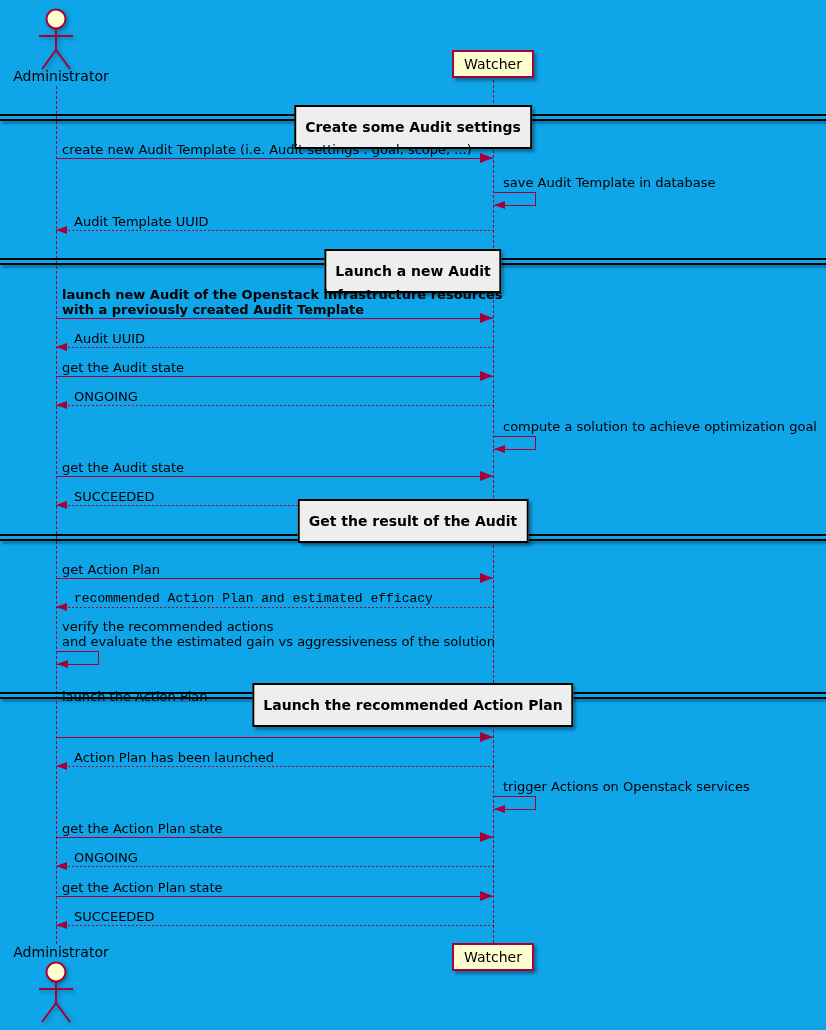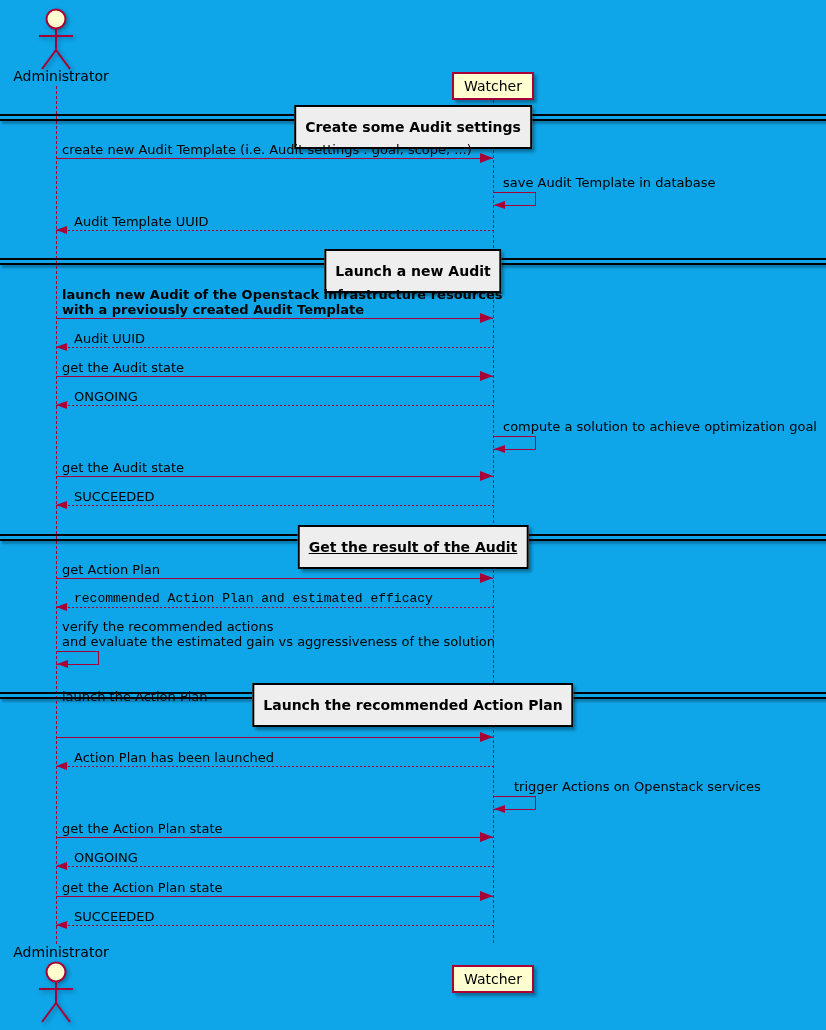--- a/index.html
+++ b/index.html
@@ -23,21 +23,21 @@
   .divline{position:absolute;left:0;right:0;height:3px;border-top:2px solid #000;border-bottom:2px solid #000;box-shadow:2px 3px 2px rgba(0,0,0,0.25);}
   .divbox{
     position:absolute;left:50%;transform:translateX(-50%);
     background:var(--dfill);border:2px solid #000;padding:12px 9px;
     font-size:14px;font-weight:bold;white-space:nowrap;
     box-shadow:3px 3px 3px rgba(0,0,0,0.35);
   }
   .pbox{
     position:absolute;transform:translateX(-50%);
     background:var(--pfill);border:2px solid var(--accent);padding:4px 10px;
-    font-size:14px;white-space:nowrap;box-shadow:3px 3px 3px rgba(0,0,0,0.35);margin-top:22px;
+    font-size:14px;white-space:nowrap;box-shadow:3px 3px 3px rgba(0,0,0,0.35);
   }
   .actorname{position:absolute;font-size:14px;text-align:center;width:122px;}
   .actorsvg{position:absolute;filter:drop-shadow(2px 2px 2px rgba(0,0,0,0.3));}
 </style>
 </head>
 <body>
 
 <div class="diagram">
 
   <div class="lifeline" style="left:56px;top:86px;height:858px;"></div>
@@ -95,21 +95,21 @@
 
   <div class="lbl" style="left:62px;top:460px;">get the Audit state</div>
   <div class="ln" style="left:56px;top:476px;width:437px;"></div>
   <div class="ah-r" style="left:480px;top:471px;"></div>
 
   <div class="lbl" style="left:74px;top:489px;">SUCCEEDED</div>
   <div class="ret" style="left:56px;top:505px;width:437px;"></div>
   <div class="ah-l" style="left:56px;top:501px;"></div>
 
   <div class="divline" style="top:534px;"></div>
-  <div class="divbox" style="top:525px;text-decoration:underline;">Get the result of the Audit</div>
+  <div class="divbox" style="top:499px;">Get the result of the Audit</div>
 
   <div class="lbl" style="left:62px;top:562px;">get Action Plan</div>
   <div class="ln" style="left:56px;top:578px;width:437px;"></div>
   <div class="ah-r" style="left:480px;top:573px;"></div>
 
   <div class="lbl" style="left:74px;top:591px;font-family:Liberation Mono, monospace;">recommended Action Plan and estimated efficacy</div>
   <div class="ret" style="left:56px;top:607px;width:437px;"></div>
   <div class="ah-l" style="left:56px;top:603px;"></div>
 
   <div class="lbl" style="left:62px;top:619px;">verify the recommended actions
@@ -121,21 +121,21 @@
   <div class="divbox" style="top:683px;">Launch the recommended Action Plan</div>
 
   <div class="lbl" style="left:62px;top:689px;">launch the Action Plan</div>
   <div class="ln" style="left:56px;top:737px;width:437px;"></div>
   <div class="ah-r" style="left:480px;top:732px;"></div>
 
   <div class="lbl" style="left:74px;top:750px;">Action Plan has been launched</div>
   <div class="ret" style="left:56px;top:766px;width:437px;"></div>
   <div class="ah-l" style="left:56px;top:762px;"></div>
 
-  <div class="lbl" style="left:514px;top:779px;text-align:center;">trigger Actions on Openstack services</div>
+  <div class="lbl" style="left:503px;top:779px;text-align:center;">trigger Actions on Openstack services</div>
   <div class="selfloop" style="left:493px;top:796px;"></div>
   <div class="ah-l" style="left:494px;top:805px;"></div>
 
   <div class="lbl" style="left:62px;top:821px;">get the Action Plan state</div>
   <div class="ln" style="left:56px;top:837px;width:437px;"></div>
   <div class="ah-r" style="left:480px;top:832px;"></div>
 
   <div class="lbl" style="left:74px;top:850px;">ONGOING</div>
   <div class="ret" style="left:56px;top:866px;width:437px;"></div>
   <div class="ah-l" style="left:56px;top:862px;"></div>

